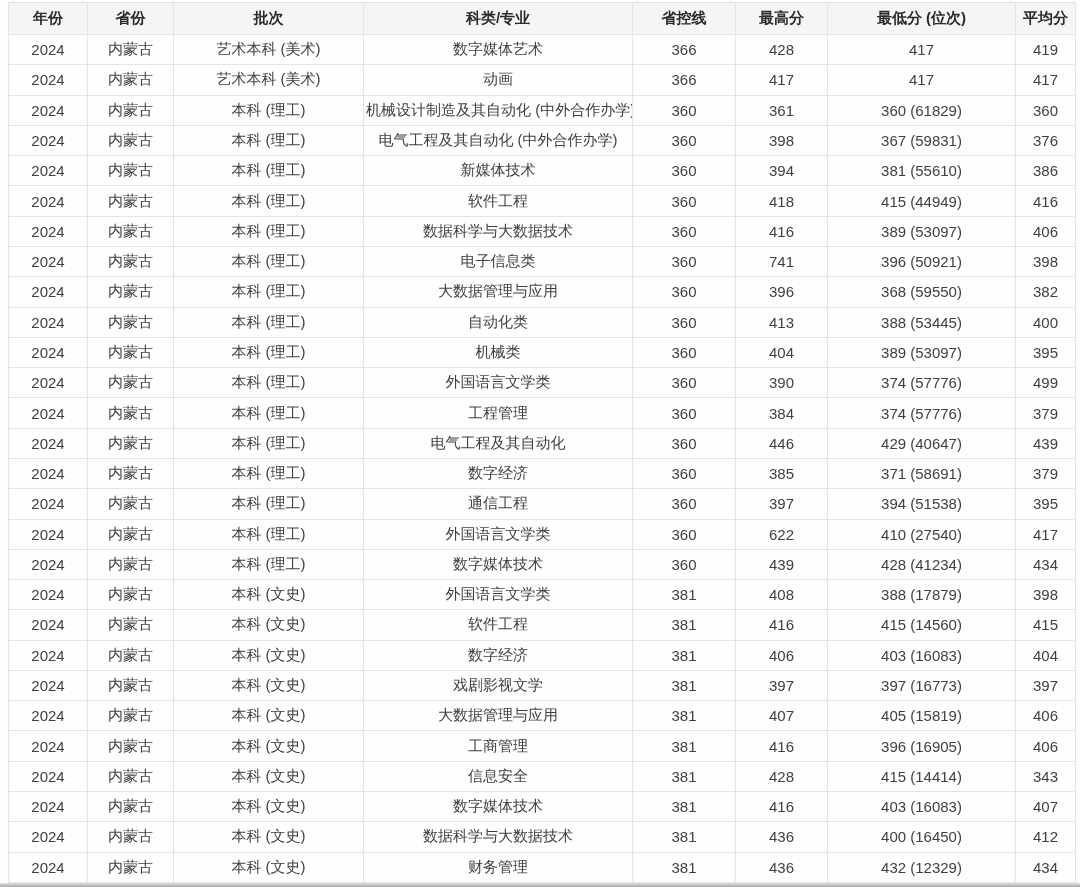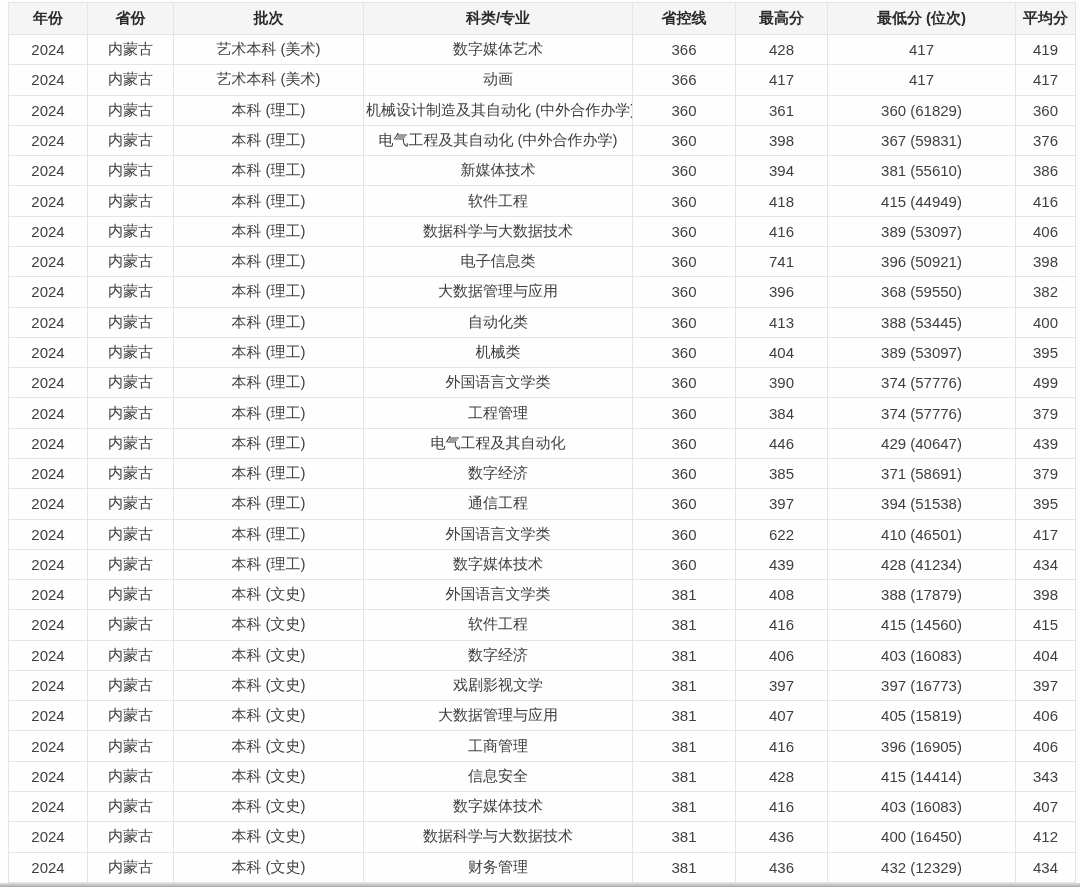--- a/index.html
+++ b/index.html
@@ -244,21 +244,21 @@
           <td>394 (51538)</td>
           <td>395</td>
         </tr>
         <tr>
           <td>2024</td>
           <td>内蒙古</td>
           <td>本科 (理工)</td>
           <td>外国语言文学类</td>
           <td>360</td>
           <td>622</td>
-          <td>410 (46501)</td>
+          <td>410 (27540)</td>
           <td>417</td>
         </tr>
         <tr>
           <td>2024</td>
           <td>内蒙古</td>
           <td>本科 (理工)</td>
           <td>数字媒体技术</td>
           <td>360</td>
           <td>439</td>
           <td>428 (41234)</td>

